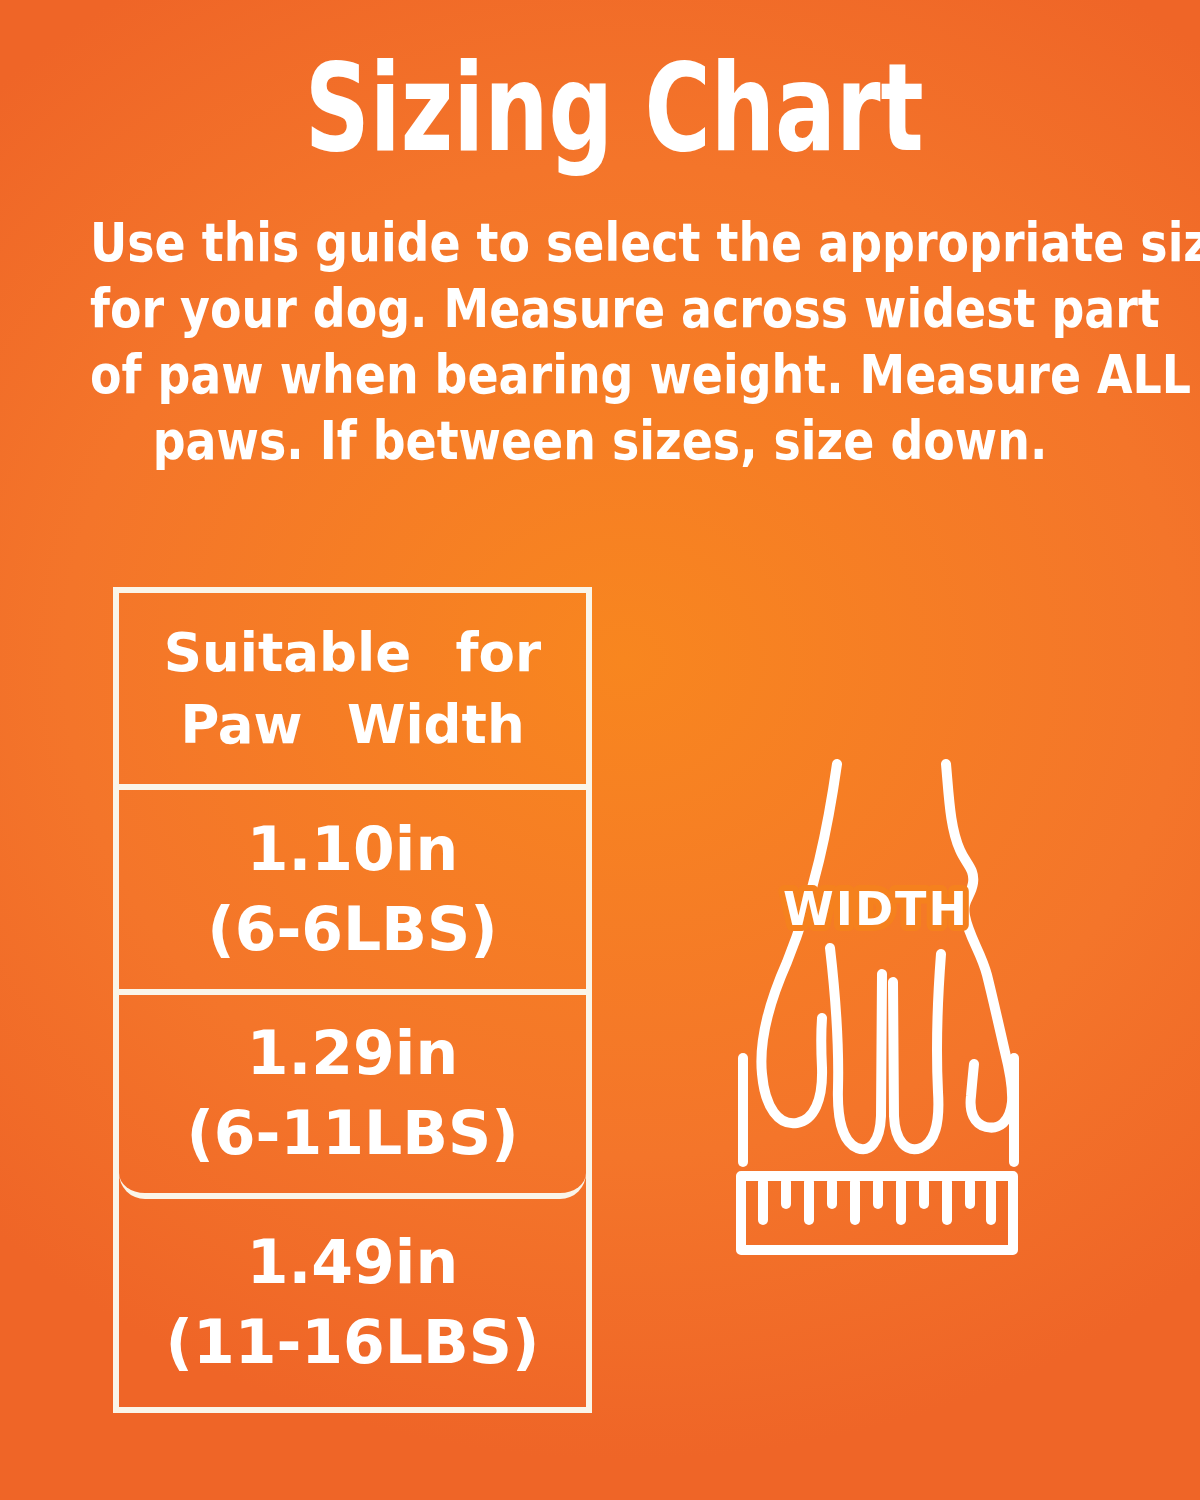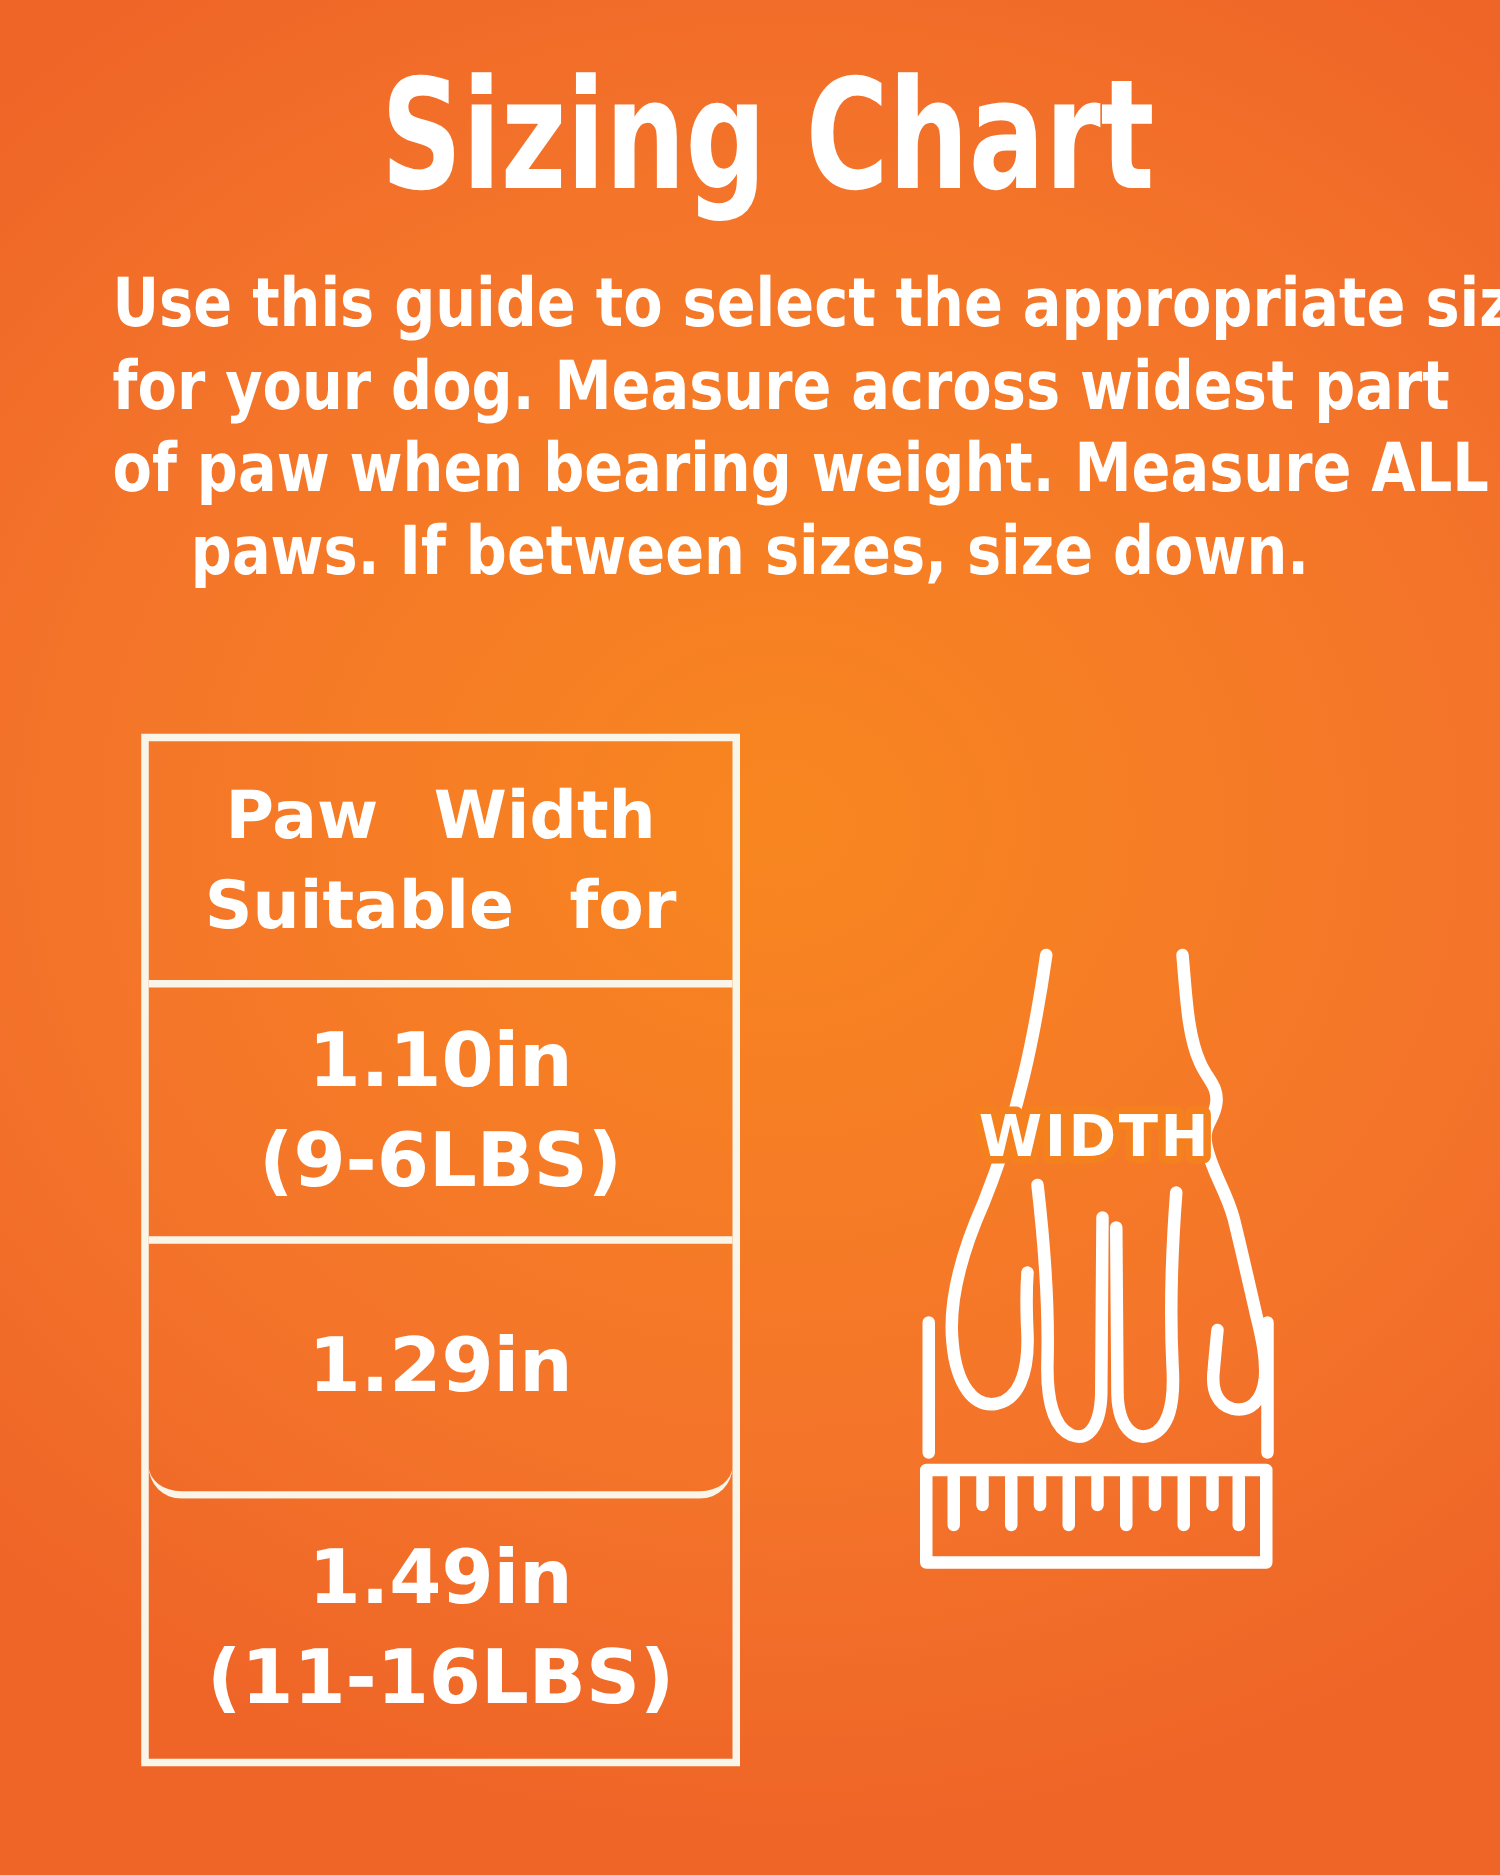--- a/index.html
+++ b/index.html
@@ -68,29 +68,30 @@
 
   <div class="intro">
     <div class="intro-line">Use this guide to select the appropriate size</div>
     <div class="intro-line">for your dog. Measure across widest part</div>
     <div class="intro-line">of paw when bearing weight. Measure ALL</div>
     <div class="intro-line">paws. If between sizes, size down.</div>
   </div>
 
   <div class="size-table">
     <div class="cell header">
+      <div>Suitable for</div>
       <div>Paw Width</div>
-      <div>Suitable for</div>
     </div>
     <div class="cell rowv row1">
       <div>1.10in</div>
-      <div>(9-6LBS)</div>
+      <div>(6-6LBS)</div>
     </div>
     <div class="cell rowv row2">
       <div>1.29in</div>
+      <div>(6-11LBS)</div>
     </div>
     <div class="cell rowv">
       <div>1.49in</div>
       <div>(11-16LBS)</div>
     </div>
   </div>
 
   <svg class="paw-svg" width="306" height="546" viewBox="0 0 306 546" fill="none" stroke="#ffffff" stroke-width="10" stroke-linecap="round" stroke-linejoin="round">
     <g>
 

